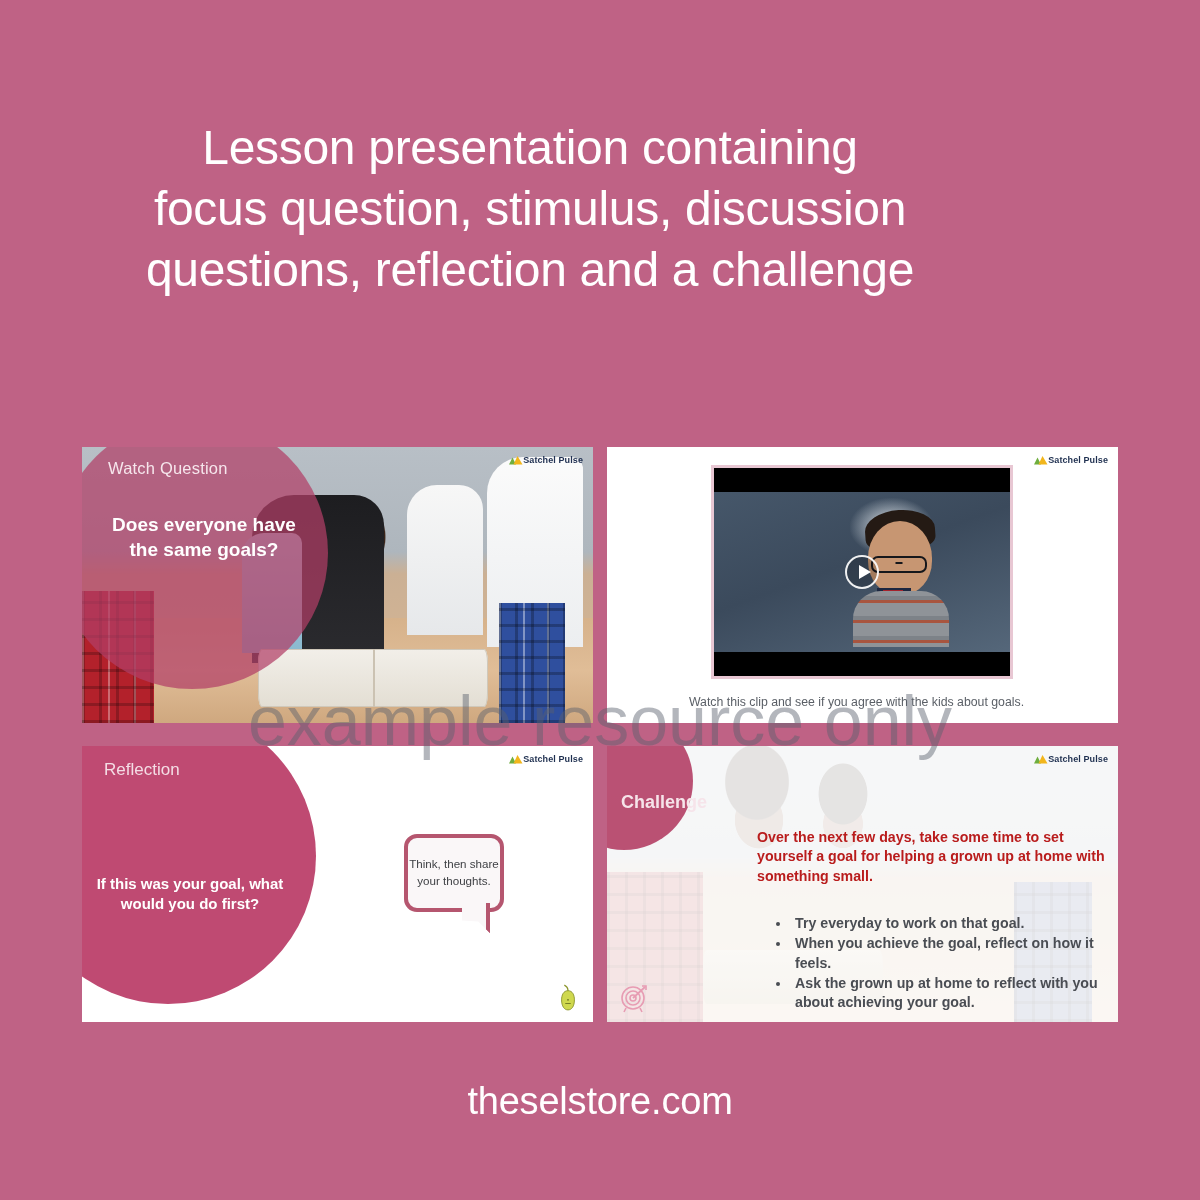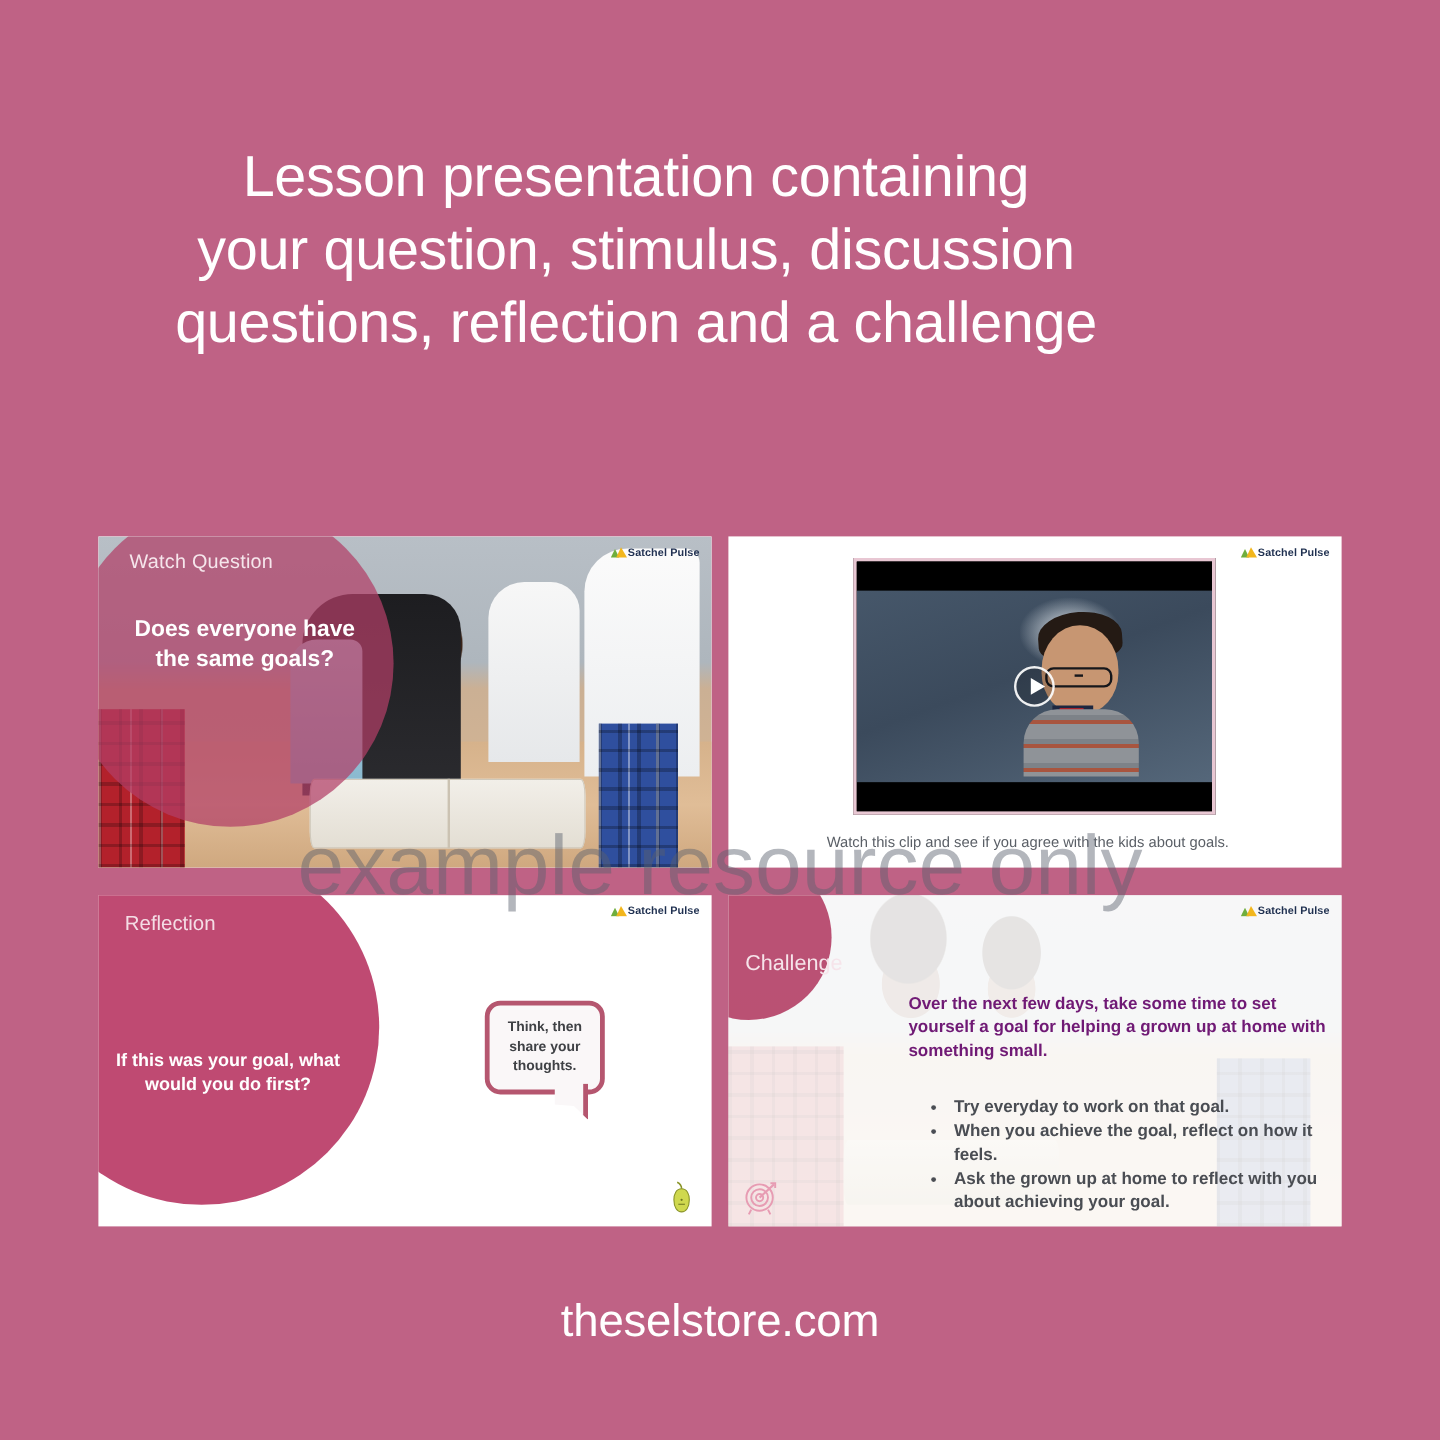--- a/index.html
+++ b/index.html
@@ -248,21 +248,21 @@
   .s3-text2 {
     position:absolute; left:8px; top:128px; width:200px;
     color:#fff; font-size:15px; font-weight:700; line-height:1.34; text-align:center;
   }
   .bubble {
     position:absolute; left:322px; top:88px; width:100px; height:78px;
     border:4px solid #b5566f; border-radius:13px; background:#faf7f8;
   }
   .bubble-txt {
     position:absolute; inset:0; display:flex; align-items:center; justify-content:center;
-    color:#3f4145; font-size:11.6px; font-weight:700; line-height:1.45; text-align:center;
+    color:#3f4145; font-size:11.6px; font-weight:400; line-height:1.45; text-align:center;
   }
   .bubble-tail {
     position:absolute; right:10px; bottom:-25px; width:28px; height:30px;
     background:#faf7f8;
     border-right:4px solid #b5566f; border-bottom:4px solid #b5566f;
     clip-path: polygon(0 0, 100% 0, 100% 100%, 58% 62%, 0 58%);
   }
   .pear-icon {
     position:absolute; right:14px; bottom:10px; width:22px; height:28px;
   }
@@ -301,25 +301,25 @@
   .s4-book {
     position:absolute; left:96px; bottom:18px; width:180px; height:54px;
     background:linear-gradient(to bottom,#f5f2ec,#e7e2d6); border-radius:4px/16px; opacity:.7;
   }
   .s4-circle {
     position:absolute; left:-52px; top:-34px; width:138px; height:138px;
     border-radius:50%; background:rgba(178,58,97,.88);
   }
   .s4-label {
     position:absolute; left:14px; top:46px;
-    color:#f6e4ea; font-size:18px; font-weight:400;
+    color:#f6e4ea; font-size:18px; font-weight:700;
   }
   .s4-body {
     position:absolute; left:150px; top:82px; width:350px;
-    color:#701a75; font-size:14.2px; font-weight:700; line-height:1.36;
+    color:#b91c1c; font-size:14.2px; font-weight:700; line-height:1.36;
   }
   .s4-list {
     position:absolute; left:162px; top:168px; width:340px;
     color:#4a4d53; font-size:14.2px; font-weight:700; line-height:1.36;
   }
   .s4-list li { margin-bottom: 1px; padding-left: 4px; }
   .s4-list ul { padding-left: 22px; }
   .target-icon {
     position:absolute; left:12px; bottom:8px; width:32px; height:32px;
   }
@@ -350,21 +350,21 @@
     position:absolute; left:0; top:1080px; width:1200px;
     text-align:center; color:#ffffff; font-size:38px; font-weight:400;
     letter-spacing:-0.2px;
   }
 </style>
 </head>
 <body>
 
 <div class="headline">
   <span class="ln">Lesson presentation containing</span>
-  <span class="ln">your question, stimulus, discussion</span>
+  <span class="ln">focus question, stimulus, discussion</span>
   <span class="ln">questions, reflection and a challenge</span>
 </div>
 
 <div class="slides">
 
   <div class="slide s1">
     <div class="photo-classroom"></div>
     <div class="photo-table"></div>
     <div class="photo-person-shirt-r"></div>
     <div class="photo-person-shirt-m"></div>

